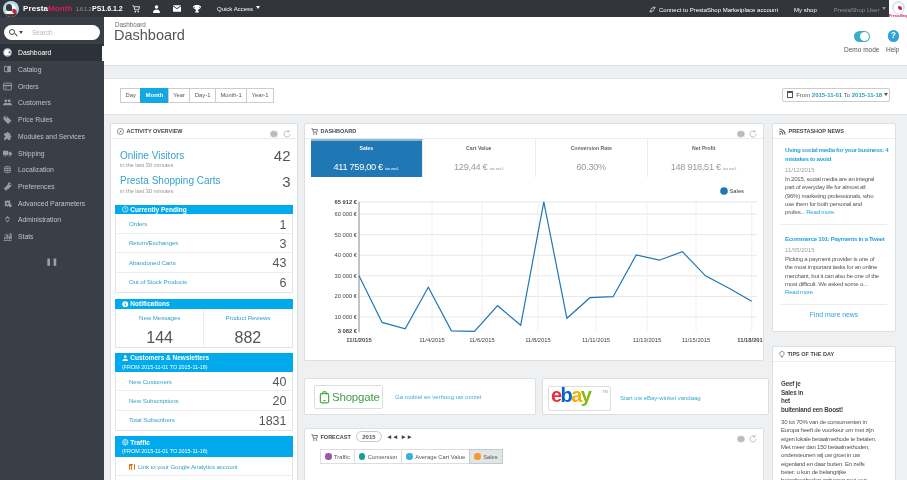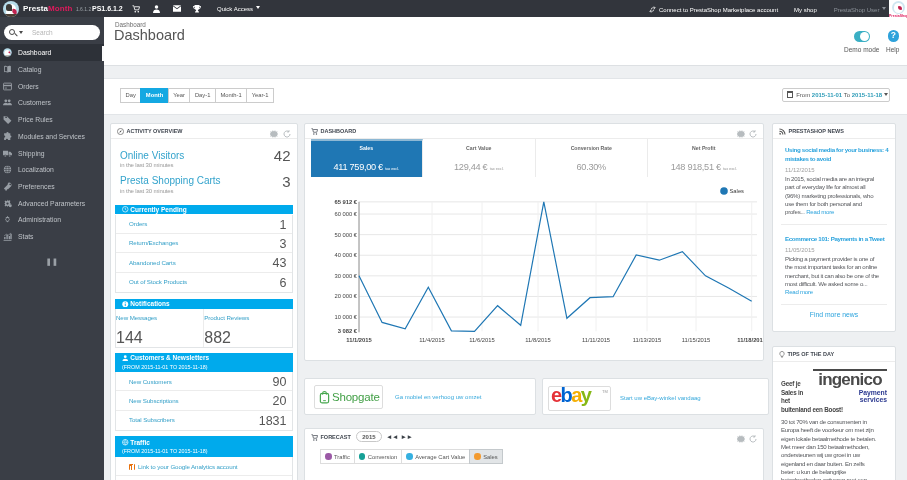--- a/index.html
+++ b/index.html
@@ -68,21 +68,21 @@
 .ov-val{position:absolute;right:6px;font-size:15px;color:#555}
 .ov-sub{position:absolute;left:9px;font-size:6px;color:#999;letter-spacing:-.15px}
 .band{position:absolute;left:4px;right:4px;background:#00aaec;color:#fff;font-size:6.5px;font-weight:bold;padding:1.5px 0 0 7px;line-height:8.5px}
 .band .sub{font-weight:normal;font-size:5.4px}
 .lbox{position:absolute;left:4px;right:4px;border:1px solid #e2e5e7;border-top:none;background:#fff}
 .lrow{position:relative;height:19.4px;border-bottom:1px solid #ececec}
 .lrow:last-child{border-bottom:none}
 .lrow .l{position:absolute;left:13px;top:5.5px;font-size:6.2px;color:#35a0c8;letter-spacing:-.1px}
 .lrow .v{position:absolute;right:5px;top:3px;font-size:12.5px;color:#555}
 .twocol{position:absolute;left:4px;right:4px;border:1px solid #e2e5e7;border-top:none;display:flex;height:39px;background:#fff}
-.twocol .c{flex:1;padding-top:5px}
+.twocol .c{flex:1;text-align:center;padding-top:5px}
 .twocol .c+.c{border-left:1px solid #ececec}
 .twocol .cl{font-size:6.2px;color:#35a0c8;letter-spacing:-.1px}
 .twocol .cv{font-size:16px;color:#555;margin-top:8px}
 
 #p-dash{left:304px;top:123px;width:460px;height:238px;overflow:hidden}
 #metrics{position:absolute;left:5.5px;top:15px;width:449px;height:38px;display:flex}
 .met{flex:1;position:relative;text-align:center;border-right:1px solid #ebebeb}
 .met:last-child{border-right:none}
 .met .ml{font-size:5.2px;font-weight:bold;color:#666;margin-top:6px}
 .met .mv{font-size:9.2px;color:#9b9b9b;margin-top:11px;white-space:nowrap;letter-spacing:-.3px}
@@ -340,21 +340,21 @@
         <div class="cv">882</div>
       </div>
   </div>
   <div class="band" style="top:228.5px;height:19.5px"><svg width="6.5" height="6.5" viewBox="0 0 14 14" fill="#fff" style="vertical-align:-1px">
         <circle cx="7" cy="3.6" r="3"></circle>
         <path d="M1 13c0-3.5 2.4-5 6-5s6 1.5 6 5z"></path>
       </svg> Customers &amp; Newsletters<br><span class="sub">(FROM 2015-11-01 TO 2015-11-18)</span></div>
   <div class="lbox" style="top:248px">
     <div class="lrow">
         <span class="l">New Customers</span>
-        <span class="v">90</span>
+        <span class="v">40</span>
       </div>
     <div class="lrow">
         <span class="l">New Subscriptions</span>
         <span class="v">20</span>
       </div>
     <div class="lrow">
         <span class="l">Total Subscribers</span>
         <span class="v">1831</span>
       </div>
   </div>
@@ -498,20 +498,16 @@
   <div class="nsep"></div>
   <div class="nmore">Find more news</div>
 </div>
 
 <div class="panel" id="p-tips">
   <div class="phead"><svg width="6" height="7" viewBox="0 0 12 16" fill="none" stroke="#555" stroke-width="1.4">
         <path d="M6 1a5 5 0 013 9c-.6.5-1 1.5-1 2.5H4c0-1-.4-2-1-2.5a5 5 0 013-9z"></path>
         <path d="M4.5 14.5h3M5 16h2" stroke-width="1"></path>
       </svg>TIPS OF THE DAY</div>
   <div class="tips">
-    <div class="ing">
-        <div class="word">ingenico</div>
-        <div class="pay">Payment<br>services</div>
-      </div>
     <div class="tiptitle">Geef je<br>Sales in<br>het<br>buitenland een Boost!</div>
     <div class="tipbody">30 tot 70% van de consumenten in<br>Europa heeft de voorkeur om met zijn<br>eigen lokale betaalmethode te betalen.<br>Met meer dan 150 betaalmethoden,<br>ondersteunen wij uw groei in uw<br>eigenland en daar buiten. En zelfs<br>beter: u kun de belangrijke<br>betaalmethoden activeren met een</div>
   </div>
 </div>
 
 </body></html>

